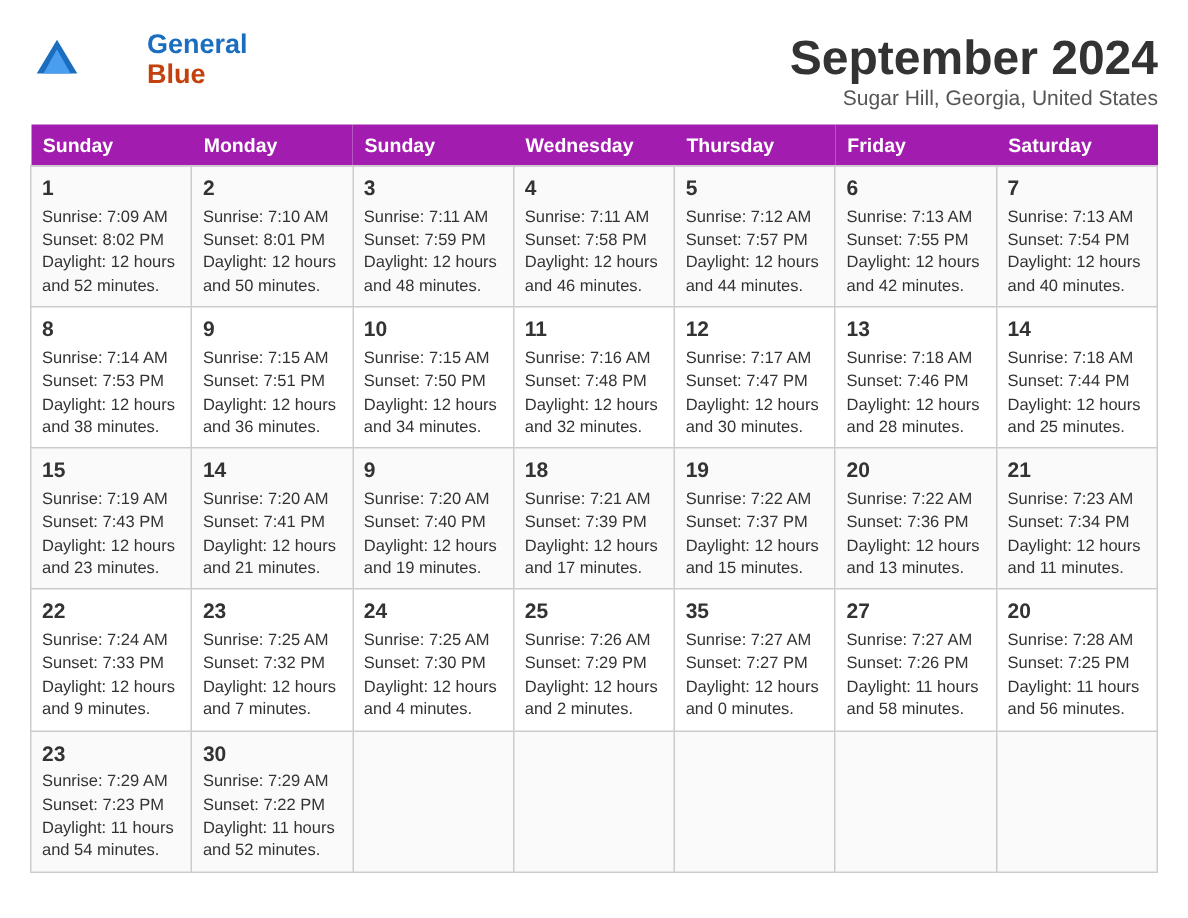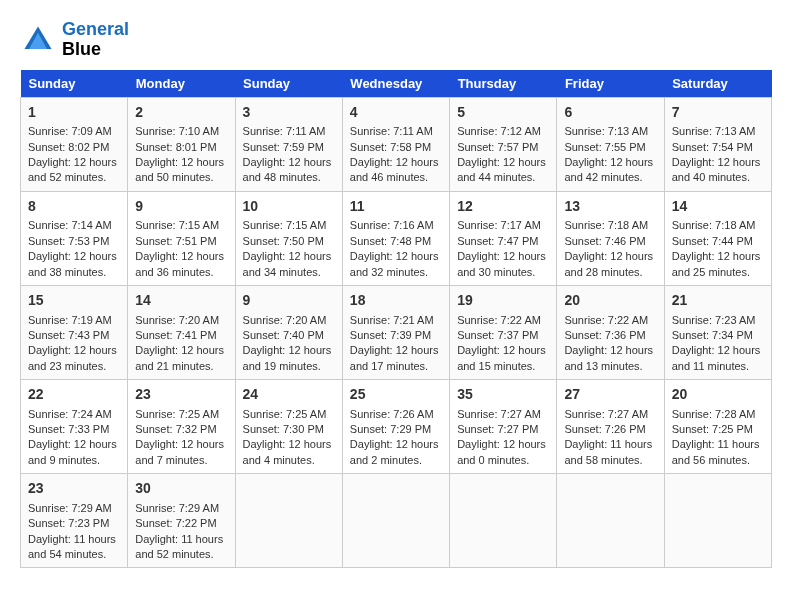--- a/index.html
+++ b/index.html
@@ -22,20 +22,21 @@
       gap: 6px;
     }
     .logo-text {
       font-size: 18px;
       font-weight: bold;
       color: #333;
       line-height: 1.1;
     }
     .logo-text span {
       color: #1a6dbf;
+      margin-left: 36px;
     }
     .logo-icon {
       width: 36px;
       height: 36px;
     }
     .title-block {
       text-align: right;
     }
     .month-title {
       font-size: 32px;
@@ -45,21 +46,21 @@
     .location-title {
       font-size: 14px;
       color: #555;
     }
     table {
       width: 100%;
       border-collapse: collapse;
       font-size: 11px;
     }
     thead th {
-      background-color: #1d4ed8;
+      background-color: #a21caf;
       color: #fff;
       padding: 6px 8px;
       text-align: left;
       font-size: 13px;
       font-weight: bold;
     }
     tbody tr {
       vertical-align: top;
     }
     tbody td {
@@ -90,22 +91,26 @@
 <body>
 
 <div class="header-area">
   <div class="logo">
     <svg class="logo-icon" viewBox="0 0 40 40">
       <polygon points="20,5 35,30 5,30" fill="#1a6dbf"></polygon>
       <polygon points="20,12 30,30 10,30" fill="#4a9eef"></polygon>
     </svg>
     <div class="logo-text">
       <div><span>General</span></div>
-      <div><span style="color:#000000">Blue</span></div>
+      <div><span style="color:#c2410c">Blue</span></div>
     </div>
+  </div>
+  <div class="title-block">
+    <div class="month-title">September 2024</div>
+    <div class="location-title">Sugar Hill, Georgia, United States</div>
   </div>
 </div>
 
 <table>
   <thead>
     <tr>
       <th>Sunday</th>
       <th>Monday</th>
       <th>Sunday</th>
       <th>Wednesday</th>

